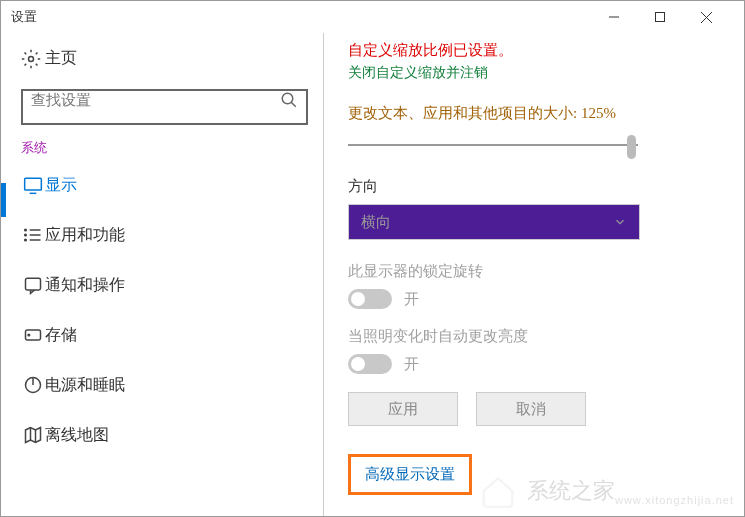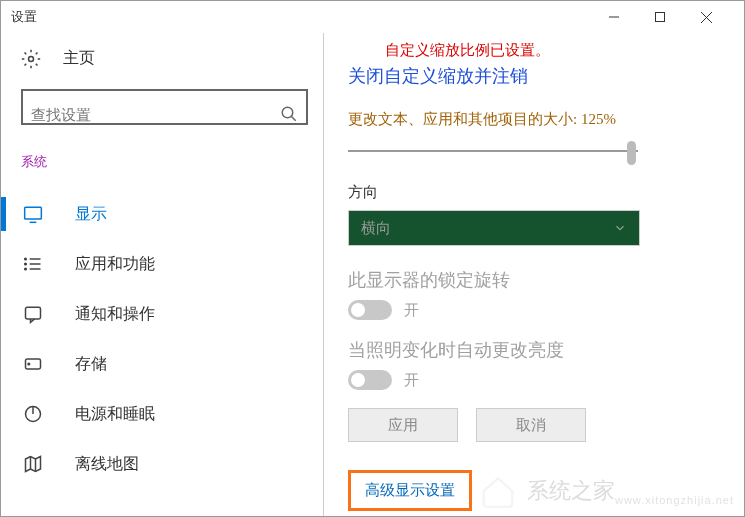--- a/index.html
+++ b/index.html
@@ -3,42 +3,42 @@
   <meta charset="utf-8">
   <style>
     * { margin: 0; padding: 0; box-sizing: border-box; font-family: "Microsoft YaHei", "Segoe UI", sans-serif; }
     body { width: 745px; height: 517px; background: #fff; border: 1px solid #999; position: relative; overflow: hidden; }
     .titlebar { display: flex; align-items: center; height: 32px; padding: 0 15px 0 10px; font-size: 13px; }
     .titlebar-title { flex: 1; color: #333; }
     .win-btn { width: 46px; height: 32px; display: flex; align-items: center; justify-content: center; color: #333; cursor: pointer; }
     .win-btn svg { stroke: #333; fill: none; }
     .container { display: flex; height: calc(100% - 32px); }
     .left-panel { width: 322px; padding: 10px 0 0 20px; }
-    .home-row { display: flex; align-items: center; gap: 22px; margin-bottom: 20px; margin-top: 5px; }
+    .home-row { display: flex; align-items: center; gap: 4px; margin-bottom: 20px; margin-top: 5px; }
     .home-label { font-size: 16px; color: #333; }
-    .search-box { display: flex; align-items: flex-end; border: 2px solid #666; width: 287px; height: 36px; padding: 0 8px; margin-bottom: 28px; }
+    .search-box { display: flex; align-items: flex-start; border: 2px solid #666; width: 287px; height: 36px; padding: 0 8px; margin-bottom: 14px; }
     .search-input { border: none; outline: none; flex: 1; font-size: 15px; color: #555; }
     .section-label { font-size: 13px; color: #a21caf; margin-bottom: 18px; }
-    .nav-item { display: flex; align-items: center; gap: 32px; height: 50px; padding-left: 2px; font-size: 16px; color: #333; cursor: pointer; }
+    .nav-item { display: flex; gap: 2px; height: 50px; padding-left: 2px; font-size: 16px; color: #333; cursor: pointer; }
     .nav-item.selected { color: #0078d7; position: relative; }
     .nav-item.selected::before { content: ""; position: absolute; left: -20px; top: 8px; bottom: 8px; width: 5px; background: #0078d7; }
     .nav-item svg { flex-shrink: 0; }
     .nav-label { }
     .separator { width: 1px; background: #ccc; }
     .right-panel { flex: 1; padding: 8px 24px 0 24px; font-size: 15px; color: #333; position: relative; }
-    .msg-red { color: #d00; margin-bottom: 4px; font-size: 15px; margin-left: 37px; }
-    .msg-link { color: #1d4ed8; margin-bottom: 22px; cursor: pointer; font-size: 18px; }
+    .msg-red { color: #d00; margin-bottom: 4px; font-size: 15px; }
+    .msg-link { color: #15803d; margin-bottom: 22px; cursor: pointer; font-size: 14px; }
     .scale-label { color: #a16207; margin-bottom: 10px; font-family: Liberation Serif, serif; }
     .slider-wrap { width: 290px; height: 26px; position: relative; margin-bottom: 18px; }
     .slider-track { position: absolute; top: 11px; left: 0; right: 0; height: 2px; background: #999; }
     .slider-thumb { position: absolute; right: 2px; top: 2px; width: 9px; height: 24px; background: #bbb; border-radius: 5px; }
     .sub-label { color: #333; margin-bottom: 8px; }
-    .dropdown { display: flex; align-items: center; justify-content: space-between; width: 292px; height: 36px; background: #14532d; border: 1px solid #ccc; padding: 0 12px; color: #999; margin-bottom: 22px; }
+    .dropdown { display: flex; align-items: center; justify-content: space-between; width: 292px; height: 36px; background: #4c1d95; border: 1px solid #ccc; padding: 0 12px; color: #999; margin-bottom: 22px; }
     .toggle-section { margin-bottom: 18px; }
-    .toggle-title { color: #a0a0a0; margin-bottom: 8px; font-size: 18px; }
+    .toggle-title { color: #a0a0a0; margin-bottom: 8px; font-size: 15px; }
     .toggle-row { display: flex; align-items: center; gap: 12px; }
     .toggle { width: 44px; height: 20px; border-radius: 10px; background: #c8c8c8; position: relative; }
     .toggle::after { content: ""; position: absolute; left: 3px; top: 3px; width: 14px; height: 14px; border-radius: 50%; background: #fff; }
     .toggle-text { color: #a0a0a0; font-size: 15px; }
     .btn-row { display: flex; gap: 18px; margin-bottom: 28px; }
     .btn { width: 110px; height: 34px; background: #ededed; border: 1px solid #ccc; color: #888; display: flex; align-items: center; justify-content: center; font-size: 15px; cursor: pointer; }
     .adv-link { color: #0067b8; display: inline-block; border: 3px solid #f97316; padding: 8px 14px; cursor: pointer; }
     .watermark { position: absolute; bottom: 6px; right: 10px; color: #dcdcdc; font-size: 22px; display: flex; align-items: center; gap: 8px; }
     .watermark .en { font-size: 11px; color: #e2e2e2; letter-spacing: 1px; margin-top: 18px; }
     .watermark svg { opacity: 0.3; }

